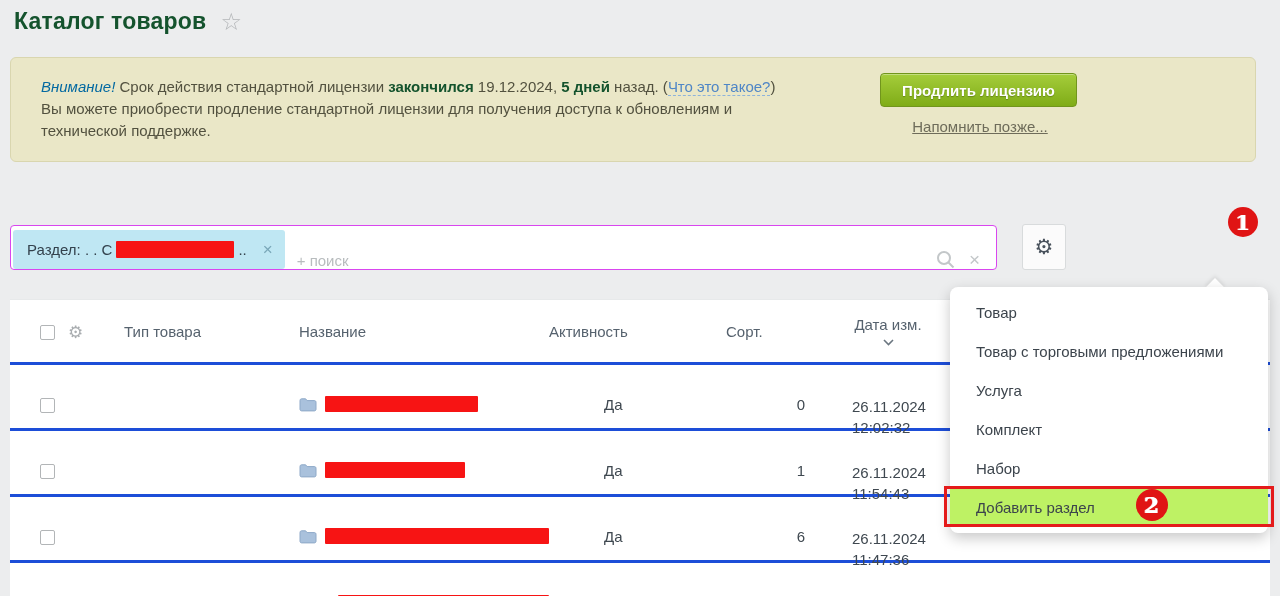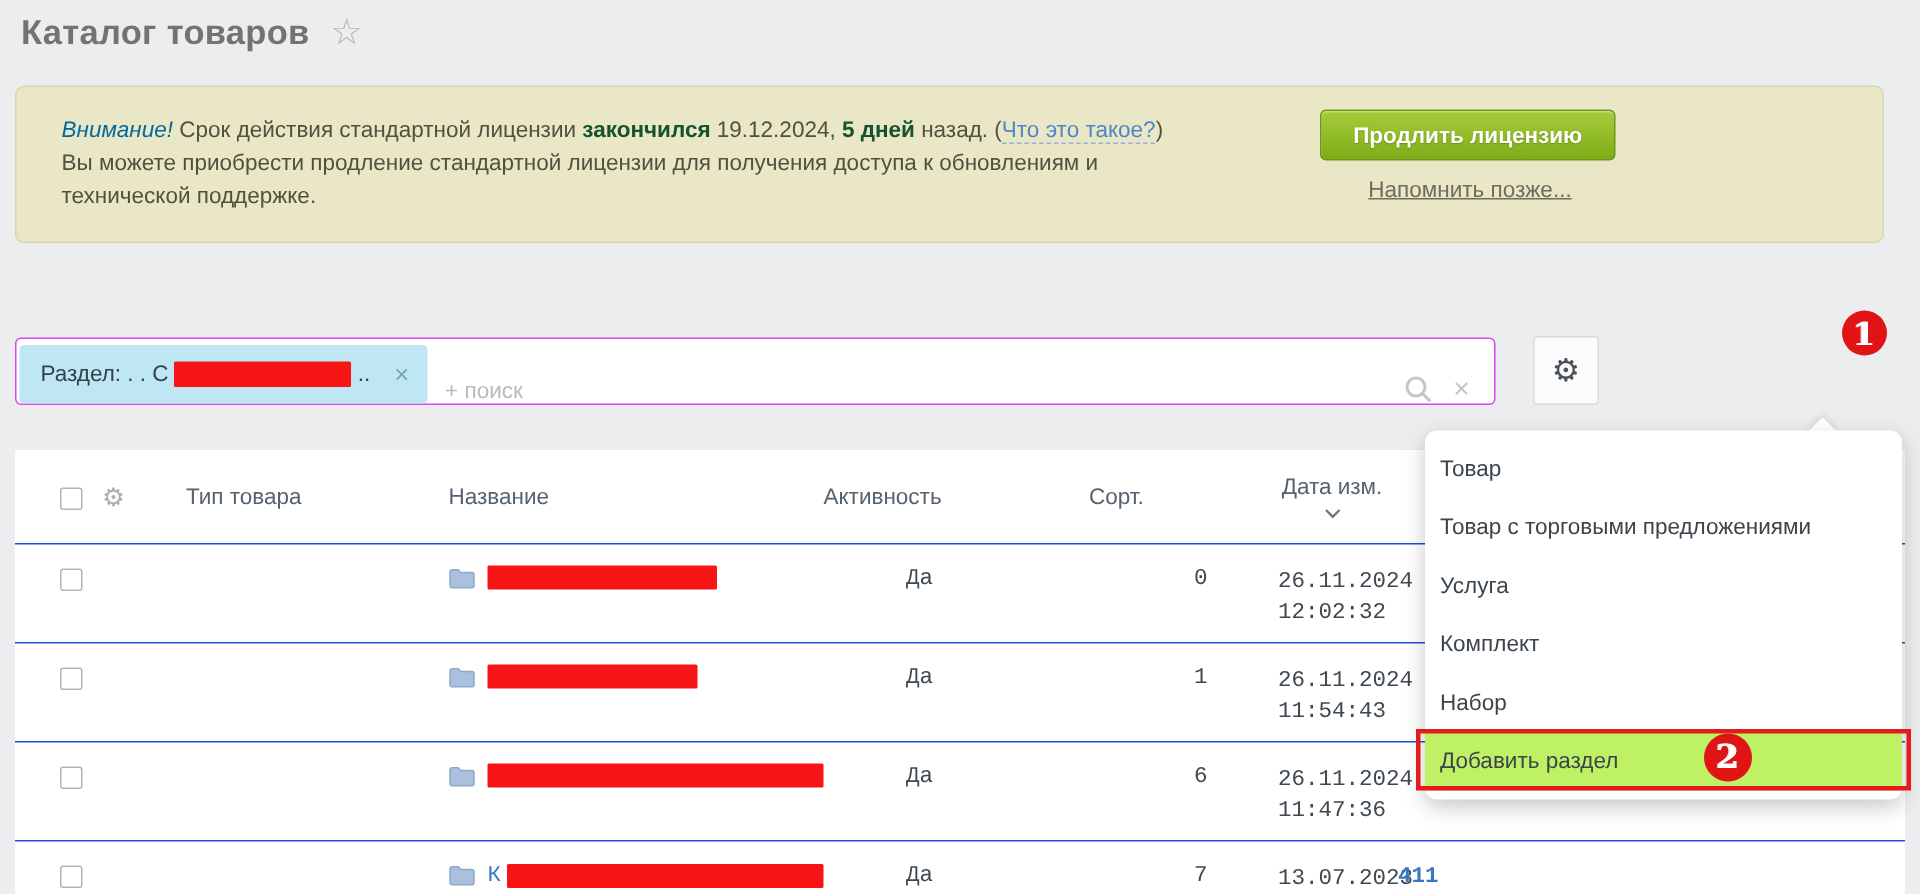--- a/index.html
+++ b/index.html
@@ -2,21 +2,21 @@
 <html><head>
 <meta charset="utf-8">
 <style>
   * { margin:0; padding:0; box-sizing:border-box; }
   html,body { background:#ecedee; }
   body { font-family:"Liberation Sans","DejaVu Sans",sans-serif; }
   .screen { position:relative; width:1280px; height:596px; background:#ecedee; overflow:hidden; }
 
   
   .page-header { position:absolute; left:14px; top:8px; display:flex; align-items:center; gap:14px; }
-  .page-title { font-size:23px; font-weight:bold; color:#737373; letter-spacing:.2px; }
+  .page-title { font-size:23px; font-weight:bold; color:#14532d; letter-spacing:.2px; }
   .fav-star { font-size:24px; color:#b3b6b8; cursor:pointer; line-height:1; }
 
   
   .banner { position:absolute; left:10px; top:57px; width:1246px; height:105px;
             background:#eae7c7; border:1px solid #d9d6af; border-radius:6px; }
   .banner-text { position:absolute; left:30px; top:18px; font-size:15px; color:#52513f; line-height:22px; white-space:nowrap; }
   .banner-text .warn { color:#0369a1;font-style:italic; }
   .banner-text b { color:#14532d; }
   .banner-text .dashed-link { color:#4f86c6; text-decoration:none; border-bottom:1px dashed #8db3dc; cursor:pointer; }
   .banner-actions { position:absolute; right:175px; top:15px; width:200px; text-align:center; }
@@ -52,21 +52,21 @@
   .create-label { width:133px; text-align:center; color:#fff; font-weight:bold; font-size:15px; letter-spacing:.4px; }
   .create-split { width:35px; height:100%; border-left:1px solid rgba(255,255,255,.45);
                   display:flex; align-items:center; justify-content:center; }
   .caret-down { width:0; height:0; border-left:5px solid transparent; border-right:5px solid transparent; border-top:6px solid #fff; }
 
   
   .table-panel { position:absolute; left:10px; top:299px; width:1260px; height:400px; background:#fff;
                  border-top:1px solid #e7e9ea; }
   .t-row { display:flex; align-items:flex-start; padding-left:30px; }
   .t-head { height:62px; align-items:center; }
-  .t-body-row { height:66px; border-top:1px solid #1d4ed8; padding-top:14px;font-family:Liberation Mono, monospace; }
+  .t-body-row { height:66px; border-top:3px solid #1d4ed8; padding-top:31px; }
   .c-check { width:28px; padding-top:2px; }
   .checkbox { width:15px; height:15px; border:1px solid #b2b5b7; border-radius:2px; background:#fff; cursor:pointer; }
   .c-menu { width:30px; padding-top:4px; }
   .hamburger { width:18px; height:12px; cursor:pointer;
                background:linear-gradient(#c6c9cb,#c6c9cb) 0 0/18px 2px no-repeat,
                           linear-gradient(#c6c9cb,#c6c9cb) 0 5px/18px 2px no-repeat,
                           linear-gradient(#c6c9cb,#c6c9cb) 0 10px/18px 2px no-repeat; }
   .c-type { width:175px;margin-left:26px; }
   .c-name { width:250px; display:flex; align-items:center; gap:8px; }
   .c-act { width:175px; }
@@ -80,21 +80,21 @@
   .date-block { line-height:21px; }
   .name-link { color:#3a77bd; font-size:15px; cursor:pointer; }
   .count-link { color:#3a77bd; font-size:15px; font-weight:bold; cursor:pointer; }
   .folder-svg { flex:0 0 auto; }
 
   
   .dropdown-notch { position:absolute; left:1208px; top:281px; width:14px; height:14px; background:#fff;
                     transform:rotate(45deg); box-shadow:-2px -2px 4px rgba(0,0,0,.08); z-index:9; }
   .dropdown { position:absolute; left:950px; top:287px; width:318px; background:#fff; border-radius:8px;
               box-shadow:0 5px 14px rgba(0,0,0,.22); padding:6px 0; z-index:10; }
-  .menu-item { height:39px; display:flex; align-items:center; padding-left:10px; font-size:15px; color:#3c444c; cursor:pointer; }
+  .menu-item { height:39px; display:flex; align-items:center; padding-left:26px; font-size:15px; color:#3c444c; cursor:pointer; }
   .menu-item.highlight { background:#bef264; }
 
   
   .anno-box { position:absolute; left:944px; top:486px; width:330px; height:41px;
               border:3px solid #e41b1b; z-index:11; pointer-events:none; }
   .num-badge { position:absolute; background:#e01414; color:#fff; border-radius:50%;
                display:flex; align-items:center; justify-content:center;
                font-family:"DejaVu Serif",serif; font-weight:bold; z-index:12; pointer-events:none;
                text-shadow:-1px 0 0 rgba(255,255,255,.85); }
   .badge-1 { left:1228px; top:207px; width:30px; height:30px; font-size:21px; }

